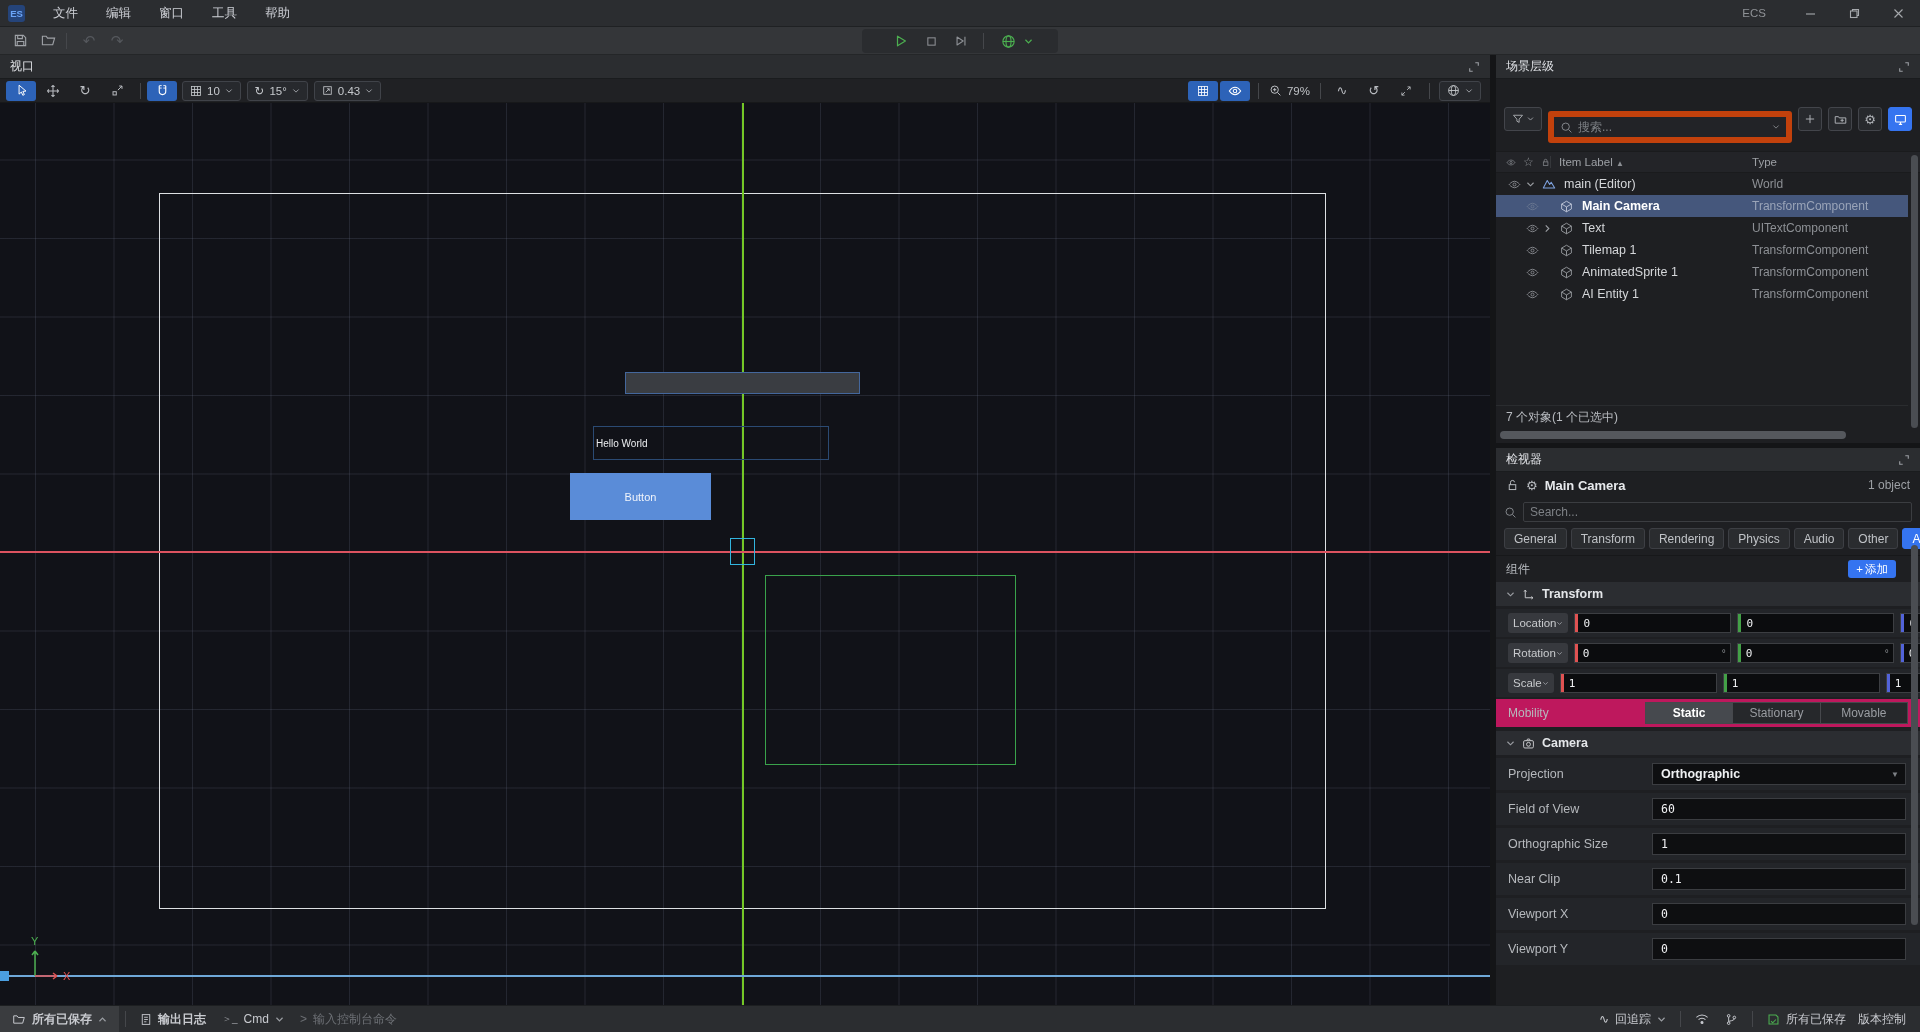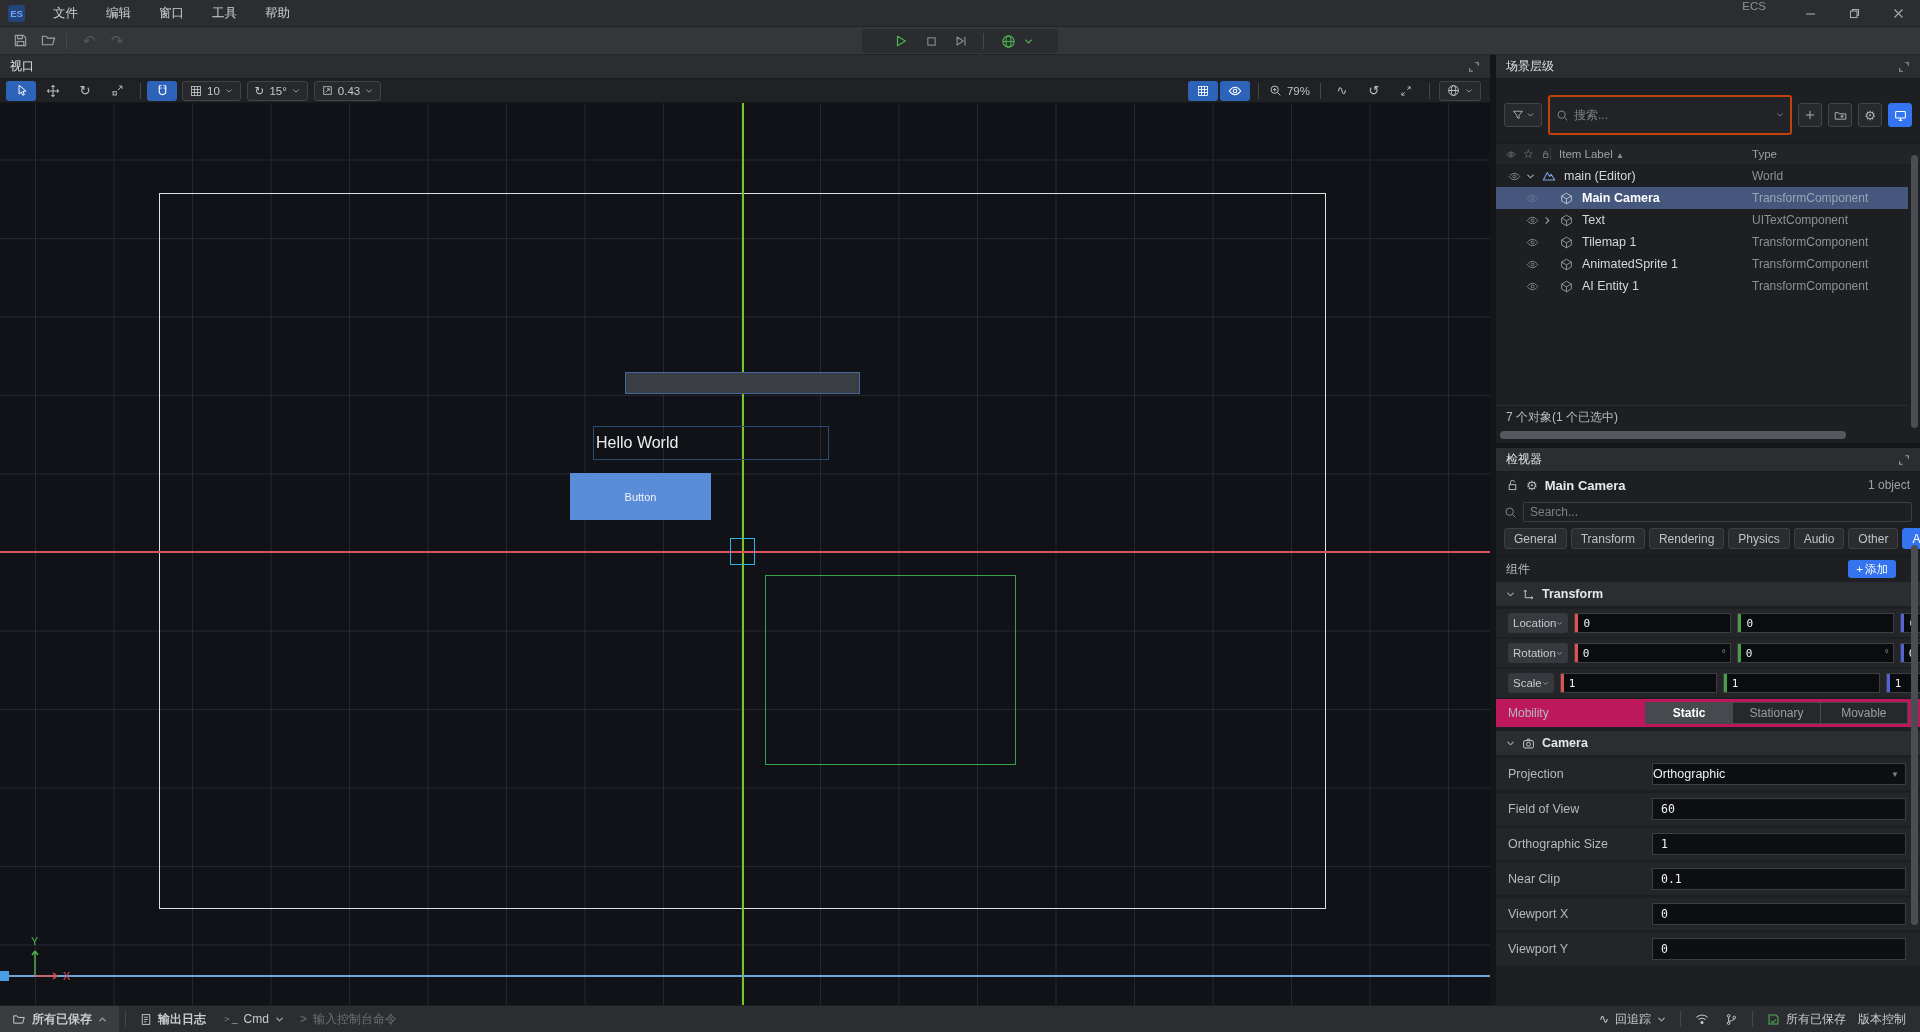--- a/index.html
+++ b/index.html
@@ -7,21 +7,21 @@
     font-family:"Liberation Sans","DejaVu Sans",sans-serif; color:#d6d8dc; font-size:12px;
     -webkit-font-smoothing:antialiased; }
   svg { display:block; }
 
   
   .titlebar { height:27px; background:#2b2d30; display:flex; align-items:center; border-bottom:1px solid #1f2123; }
   .logo { width:17px; height:17px; margin-left:8px; border-radius:3px; background:#25447a;
     color:#6ba4f8; font-weight:bold; font-size:9.5px; display:flex; align-items:center; justify-content:center; }
   .menus { display:flex; margin-left:18px; gap:8px; }
   .menu-item { padding:2px 10px; color:#ced0d6; font-size:12.5px; border-radius:3px; cursor:default; }
-  .tb-right { margin-left:auto; display:flex; align-items:flex-start; }
+  .tb-right { margin-left:auto; display:flex; align-items:center; }
   .sys-label { color:#8f9296; font-size:11.5px; margin-right:22px; }
   .winbtn { width:44px; height:26px; display:flex; align-items:center; justify-content:center; color:#a6a9ad; }
 
   
   .toolbar { height:28px; background:#343639; border-bottom:1px solid #242628; position:relative; display:flex; align-items:center; }
   .tool-ic { width:24px; height:22px; display:flex; align-items:center; justify-content:center; color:#9fa2a7; margin-left:4px; border-radius:3px; }
   .tool-ic.first { margin-left:8px; }
   .tool-ic.dim { color:#55585d; font-size:15px; }
   .vdiv { width:1px; height:16px; background:#45474b; margin:0 6px; }
   .transport { position:absolute; left:862px; top:2px; width:196px; height:24px; background:#2a2c2f;
@@ -52,37 +52,37 @@
   
   .scene { position:relative; flex:1; background:#111218; overflow:hidden;
     background-image:
       linear-gradient(to right, rgba(138,148,178,0.16) 1px, transparent 1px),
       linear-gradient(to bottom, rgba(138,148,178,0.16) 1px, transparent 1px);
     background-size:78.5px 78.5px; background-position:35px 56.5px; }
   .abs { position:absolute; }
   .screen-rect { left:159px; top:90px; width:1167px; height:716px; border:1.5px solid #dde0e3; }
   .gray-bar { left:625px; top:269px; width:235px; height:22px; background:#3a3d42; border:1px solid #44679c; }
   .hello-box { left:593px; top:323px; width:236px; height:34px; border:1px solid #2b4a73;
-    display:flex; align-items:center; padding-left:2px; font-size:16px; color:#eceef0; }
+    display:flex; align-items:center; padding-left:2px; font-size:10px; color:#eceef0; }
   .ui-button { left:570px; top:370px; width:141px; height:47px; background:#5a8cd8;
     display:flex; align-items:center; justify-content:center; font-size:11px; color:#f0f4fb; }
   .green-rect { left:765px; top:472px; width:251px; height:190px; border:1px solid #3aa24b; }
   .cyan-square { left:730px; top:435px; width:25px; height:27px; border:1.5px solid #32b4de; }
   .vline-green { left:742px; top:0; width:2px; height:100%; background:#74c727; }
   .hline-red { left:0; top:448px; width:100%; height:1.5px; background:#dd5360; }
   .hline-blue { left:0; top:872px; width:100%; height:1.5px; background:#6fa8d8; }
   .blue-marker { left:0; top:868px; width:9px; height:10px; background:#4b9fe0; }
 
   
   .hier { height:388px; background:#1e1f22; position:relative; display:flex; flex-direction:column; flex:0 0 auto; }
   .hier-toolbar { padding:16px 8px 8px 8px; display:flex; align-items:center; gap:6px; }
   .sq-btn { width:24px; height:24px; border:1px solid #43454b; border-radius:3px; display:flex; align-items:center; justify-content:center; color:#aeb1b6; background:#27292d; }
   .filter-btn { width:38px; gap:3px; }
-  .search { flex:1; height:40px; border:2px solid #c2410c; border-radius:3px; background:#222327;
-    display:flex; align-items:center; padding:0 6px; gap:5px; color:#85888d; }
+  .search { flex:1; height:32px; border:6px solid #c2410c; border-radius:3px; background:#222327;
+    display:flex; align-items:center; padding:0 6px; gap:5px; color:#85888d;margin-top:16px; }
   .search input { flex:1; background:transparent; border:none; outline:none; color:#c6c9cd; font-size:12px;
     font-family:inherit; min-width:0; }
   .search input::placeholder { color:#7d8085; }
   .scr-btn { background:#3574f0; border-color:#3574f0; color:#fff; }
   .htable-head { height:22px; background:#232428; border-top:1px solid #1a1b1d; border-bottom:1px solid #1a1b1d;
     display:flex; align-items:center; color:#9da0a5; font-size:11.5px; position:relative; }
   .htable-head .icons { display:flex; gap:7px; padding-left:10px; width:54px; color:#8b8e93; }
   .htable-head .col-label { padding-left:8px; border-left:1px solid #35373b; }
   .htable-head .col-type { position:absolute; left:256px; }
   .hrows { position:relative; }
@@ -135,21 +135,21 @@
   .mob-label { width:74px; color:#b6b9bd; }
   .seg { flex:1; margin-left:63px; margin-right:4px; display:flex; height:22px; border:1px solid #46484c; }
   .seg-cell { flex:1; display:flex; align-items:center; justify-content:center; color:#9a9da2; background:#26282b; border-right:1px solid #46484c; }
   .seg-cell:last-child { border-right:none; }
   .seg-cell.active { background:#46494e; color:#fff; font-weight:bold; }
   .p-row { height:32px; background:#232529; margin-bottom:3px; display:flex; align-items:center; padding:0 14px 0 12px; }
   .p-row .plabel { width:144px; color:#b6b9bd; font-size:12.5px; }
   .p-val { flex:1; height:22px; background:#0e0f11; border:1px solid #3b3d41; display:flex; align-items:center; position:relative; }
   .p-val input { width:100%; background:transparent; border:none; outline:none; color:#f0f1f3;
     font-family:"DejaVu Sans Mono",monospace; font-size:11.5px; padding-left:8px; }
-  .p-val.select { font-size:12.5px; color:#eef0f2; padding-left:0; }
+  .p-val.select { font-size:12.5px; color:#eef0f2; padding-left:8px;font-weight:bold; }
   .p-val .tri { position:absolute; right:6px; color:#7d8085; font-size:8px; }
   .vscroll-i { position:absolute; right:2px; top:97px; width:7px; height:380px; background:#4a4d52; border-radius:4px; }
 
   
   .statusbar { height:27px; background:#2b2d30; border-top:1px solid #1d1f21; display:flex; align-items:center; font-size:12px; color:#c9cbd0; }
   .sb-seg { height:100%; display:flex; align-items:center; gap:6px; padding:0 12px; }
   .sb-seg.hl { background:#3a3c3f; }
   .sb-item { display:flex; align-items:center; gap:6px; padding:0 8px; }
   .sb-muted { color:#6d7075; }
   .sb-right { margin-left:auto; display:flex; align-items:center; }

